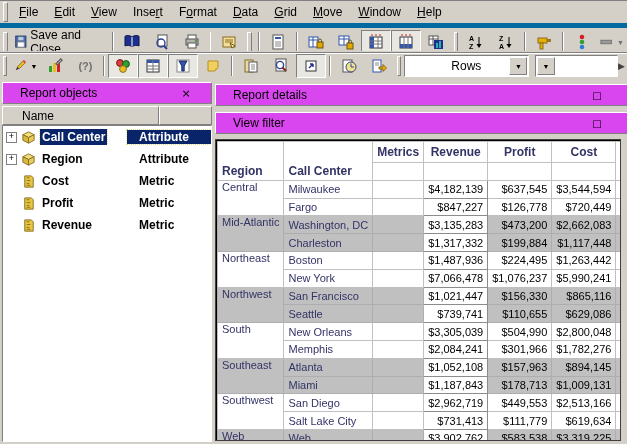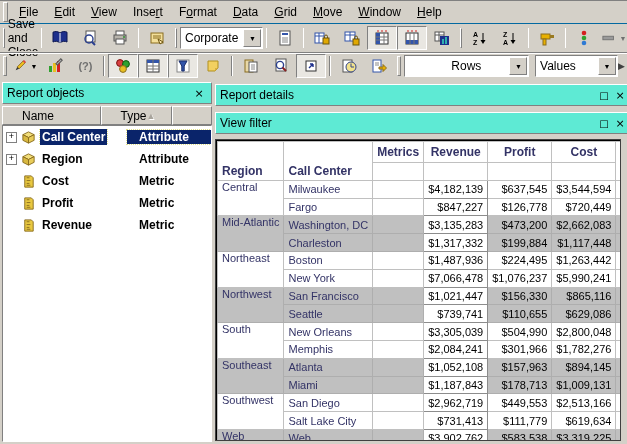--- a/index.html
+++ b/index.html
@@ -5,39 +5,39 @@
   html,body{margin:0;padding:0;}
   body{width:627px;height:444px;background:#d4d0c8;font-family:"Liberation Sans","DejaVu Sans",sans-serif;
        font-size:12px;color:#000;overflow:hidden;position:relative;-webkit-font-smoothing:none;}
   
   .menubar{position:absolute;left:0;top:0;width:627px;height:23px;display:flex;align-items:center;
            border-bottom:1px solid #ffffff;box-shadow:0 1px 0 #808080 inset;}
   .menu-item{padding:11px 8px;cursor:default;}
   .menu-item u{text-decoration:underline;}
   .grip{width:3px;height:18px;margin:0 3px;border:1px solid;border-color:#ffffff #808080 #808080 #ffffff;}
   .toolbar{position:absolute;left:0;width:627px;height:28px;display:flex;align-items:center;
-           border-top:1px solid #0369a1;}
+           border-top:5px solid #0369a1;}
   .tb2{top:23px;} .tb3{top:51px;border-top:1px solid #d4d0c8;box-shadow:0 1px 0 #808080 inset,0 2px 0 #ffffff inset;}
   .tbtn{height:22px;min-width:24px;display:flex;align-items:center;justify-content:center;gap:3px;
         padding:0 2px;border:1px solid transparent;cursor:default;}
   .tbtn.pressed{border-color:#808080 #ffffff #ffffff #808080;background:#e9e7e2;}
   .tbtn .lbl{padding-right:3px;}
   .sep{width:1px;height:20px;background:#808080;border-right:1px solid #ffffff;margin:0 3px;}
   .combo{height:20px;background:#ffffff;border:1px solid;border-color:#808080 #ffffff #ffffff #808080;
          display:flex;align-items:center;}
   .combo .cval{flex:1;padding:0 4px;white-space:nowrap;overflow:hidden;}
   .combo .cbtn{width:16px;height:16px;margin:1px;background:#d4d0c8;border:1px solid;
                border-color:#ffffff #808080 #808080 #ffffff;display:flex;align-items:center;justify-content:center;
                font-size:7px;color:#000;}
   .overflow{margin-left:auto;margin-right:2px;font-size:9px;color:#404040;}
   .ico{width:16px;height:16px;display:block;}
   .qmark{font-weight:bold;color:#707070;font-size:11px;}
   
-  .panel-title{height:20px;background:#5eead4;border:1px solid;border-color:#ffffff #808080 #808080 #ffffff;
-               display:flex;align-items:center;padding:0 4px;}
+  .panel-title{height:20px;background:#d946ef;border:1px solid;border-color:#ffffff #808080 #808080 #ffffff;
+               display:flex;align-items:center;padding:0 17px;gap:20px;}
   .panel-title .pt-label{flex:1;}
   .pt-btn{width:16px;height:15px;display:flex;align-items:center;justify-content:center;font-size:11px;
           font-family:"DejaVu Sans",sans-serif;color:#000;cursor:default;}
   .pt-btn.max{font-size:10px;}
   
   .left-panel{position:absolute;left:2px;top:82px;width:210px;height:358px;}
   .obj-headers{display:flex;height:19px;margin-top:2px;}
   .obj-hcell{background:#d4d0c8;border:1px solid;border-color:#ffffff #808080 #808080 #ffffff;
              display:flex;align-items:center;padding:0 19px;overflow:hidden;}
   .hname{width:117px;} .htype{width:63px;} .hstub{flex:1;}
@@ -116,24 +116,20 @@
   <span class="sep"></span>
   <span class="tbtn">
     <svg class="ico" viewBox="0 0 16 16">
         <rect x="2" y="3" width="12" height="10" fill="#f3df9a" stroke="#8a6d1f"></rect>
         <line x1="4" y1="6" x2="12" y2="6" stroke="#8a6d1f"></line>
         <line x1="4" y1="8" x2="12" y2="8" stroke="#8a6d1f"></line>
         <path d="M9 9 L14 12 L11 14 Z" fill="#ffe9b0" stroke="#6b5410"></path>
       </svg>
   </span>
   <span class="grip"></span>
-  <span class="combo" style="width:86px;">
-    <span class="cval">Corporate</span>
-    <span class="cbtn">▼</span>
-  </span>
   <span class="sep"></span>
   <span class="tbtn">
     <svg class="ico" viewBox="0 0 16 16">
         <rect x="3" y="1" width="10" height="14" fill="#ffffff" stroke="#555"></rect>
         <rect x="5" y="3" width="6" height="2" fill="#3355aa"></rect>
         <line x1="5" y1="8" x2="11" y2="8" stroke="#888"></line>
         <line x1="5" y1="10" x2="11" y2="10" stroke="#888"></line>
         <line x1="5" y1="12" x2="11" y2="12" stroke="#888"></line>
       </svg>
   </span>
@@ -325,38 +321,33 @@
         <path d="M8 9 H12 V6.5 L15.5 10 L12 13.5 V11 H8 Z" fill="#e8b000" stroke="#8a6d1f"></path>
       </svg>
   </span>
   <span class="grip"></span>
   <span class="combo" style="width:100px;padding-left:42px;">
     <span class="cval">Rows</span>
     <span class="cbtn">▼</span>
   </span>
   <span style="width:7px;"></span>
   <span class="combo" style="width:100px;">
-    <span class="cval">Values</span>
     <span class="cbtn">▼</span>
   </span>
   <span class="overflow">▶</span>
 </div>
 
 <div class="left-panel">
   <div class="panel-title">
     <span class="pt-label">Report objects</span>
     <span class="pt-btn">×</span>
   </div>
   <div class="obj-headers">
     <span class="obj-hcell hname">
         <span>Name</span>
-      </span>
-    <span class="obj-hcell htype">
-        <span>Type</span>
-        <span class="sortmark">▲</span>
       </span>
     <span class="obj-hcell hstub"></span>
   </div>
   <div class="tree" id="tree">
       <div class="tree-row sel">
         <span class="t-name">
           <span class="expand">+</span>
           <svg class="t-ico" width="15" height="15" viewBox="0 0 16 16">
             <path d="M2 5 L8 2 L14 5 L8 8 Z" fill="#f2de7a" stroke="#8a6d1f"></path>
             <path d="M2 5 V11 L8 14 V8 Z" fill="#d8b840" stroke="#8a6d1f"></path>

